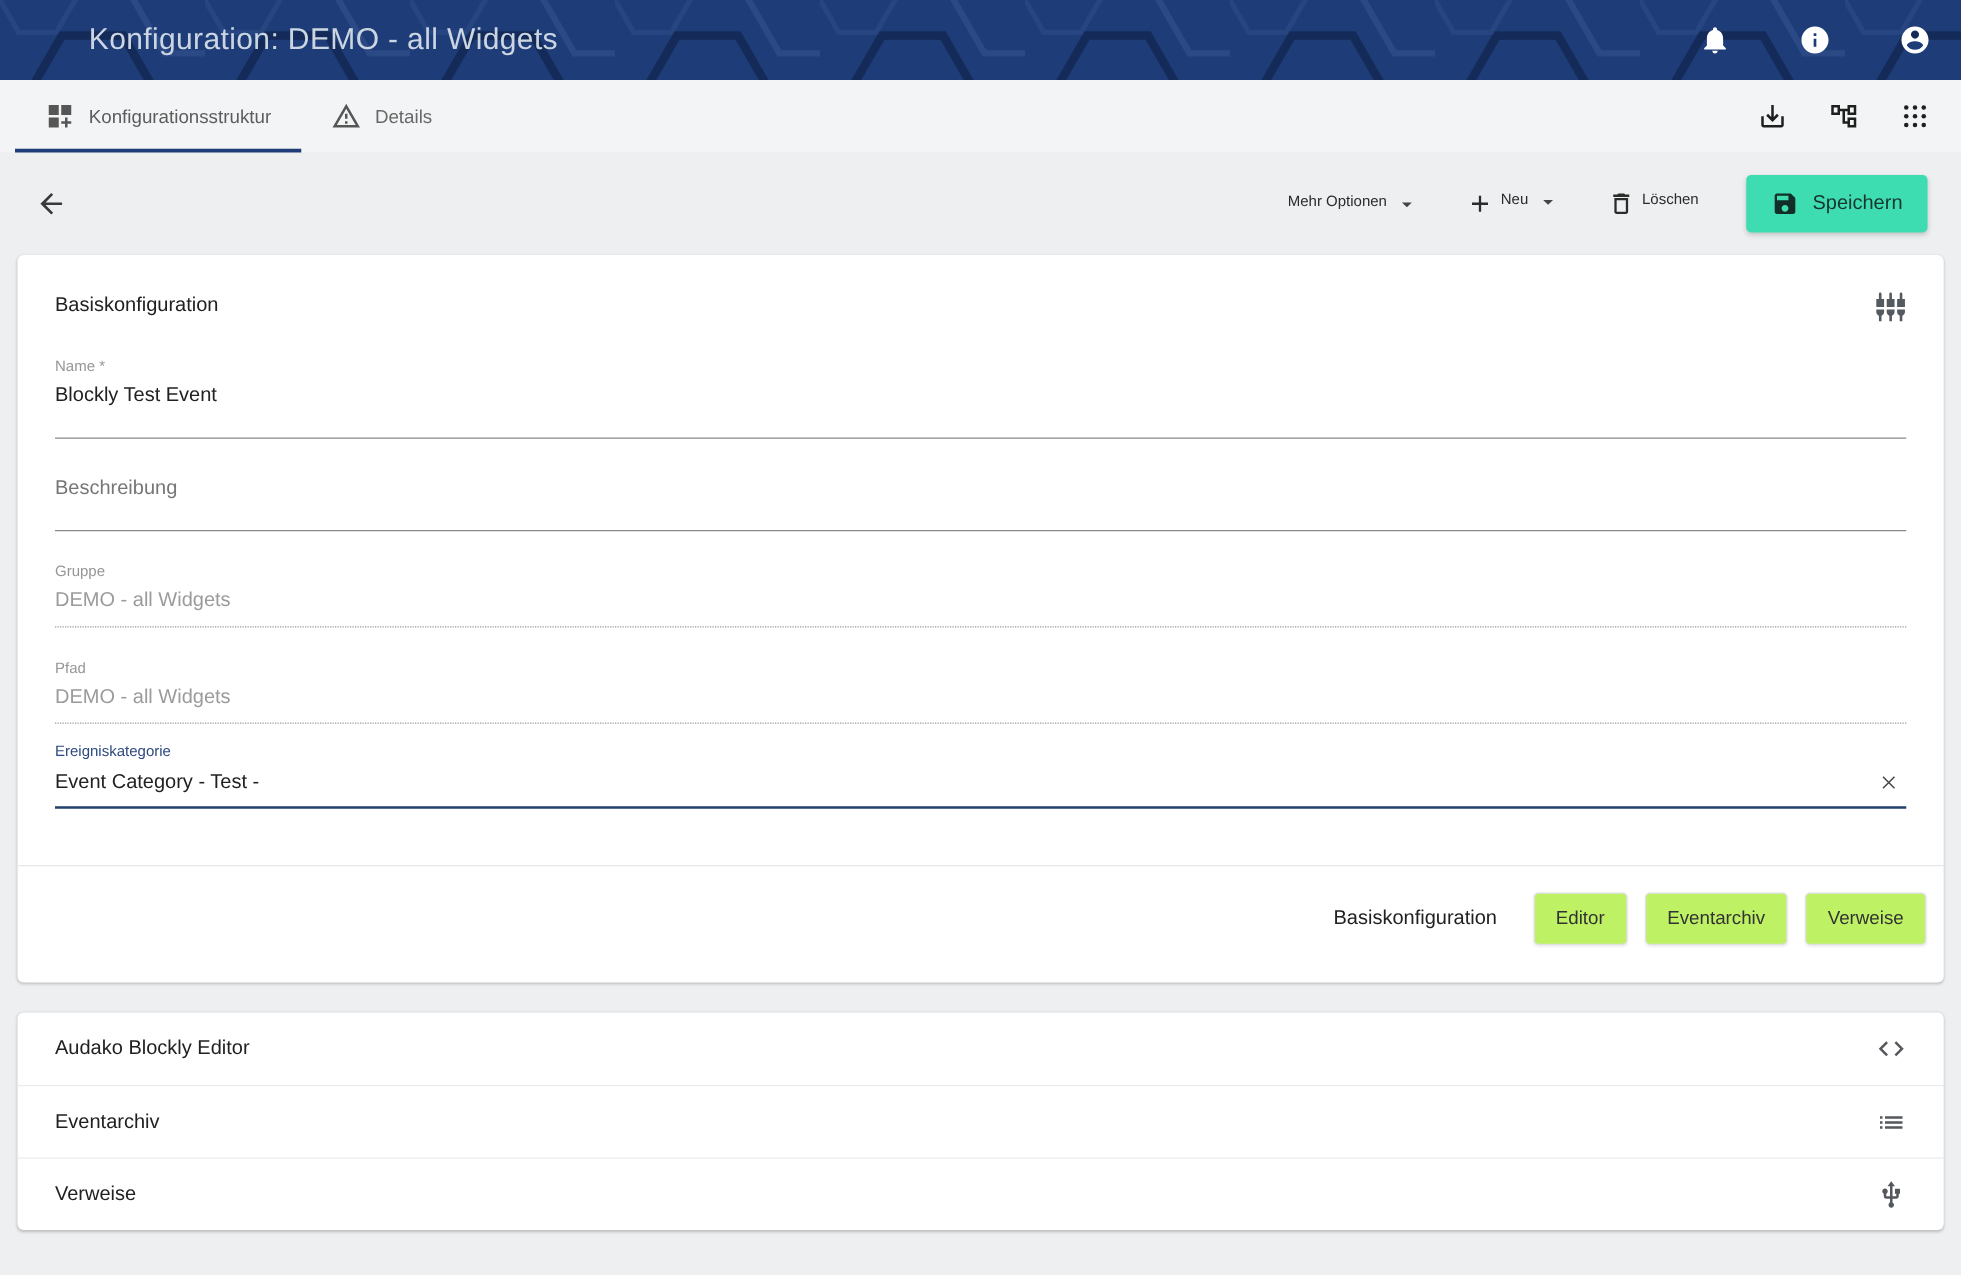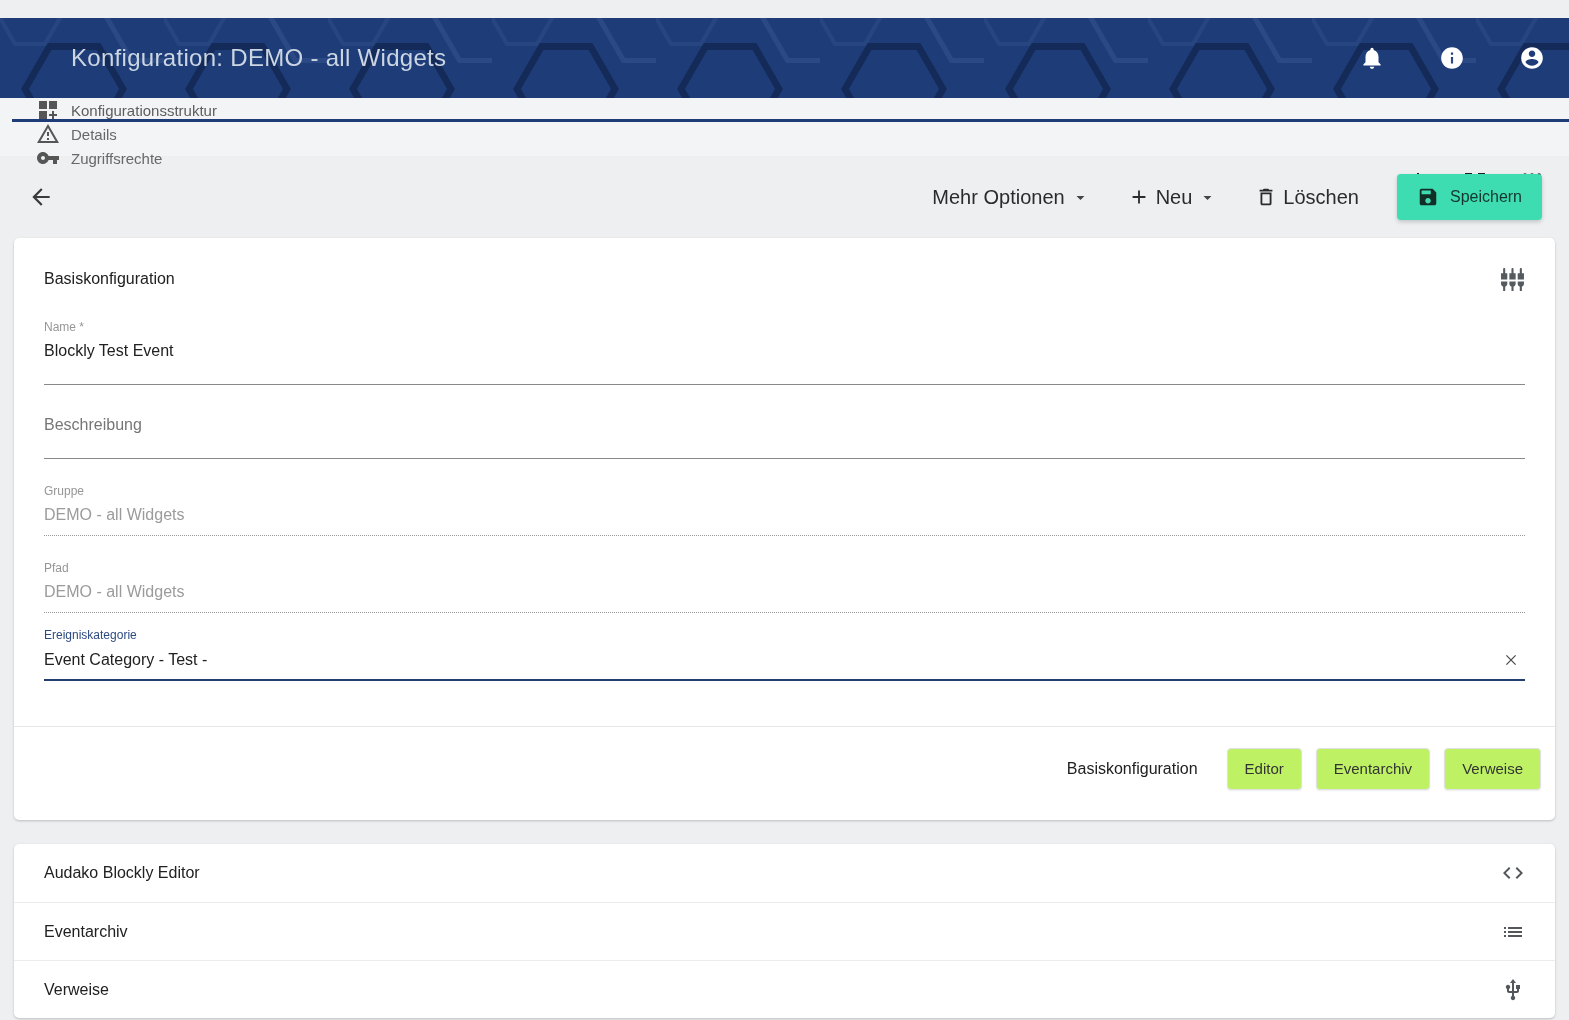--- a/index.html
+++ b/index.html
@@ -6,27 +6,26 @@
   html, body { width: 1569px; height: 1020px; overflow: hidden; }
   body {
     font-family: "Liberation Sans", sans-serif;
     background: #edeff0;
     color: #212121;
   }
   svg { display: block; }
 
   
   .header {
-    height: 80px;
+    height: 64px;
     background: #1e3d78;
     position: relative;
     display: flex;
     align-items: center;
     overflow: hidden;
-    margin-top: 18px;
   }
   .hex-bg { position: absolute; inset: 0; }
   .header-title {
     position: relative;
     margin-left: 71px;
     font-size: 24px;
     font-weight: 500;
     letter-spacing: .3px;
     color: #ccd6e3;
   }
@@ -41,21 +40,20 @@
   }
   .header-actions .icon24 { width: 26px; height: 26px; cursor: pointer; }
 
   
   .tabbar {
     height: 58px;
     background: #f3f4f5;
     display: flex;
     align-items: stretch;
     padding-left: 12px;
-    flex-direction: column;
   }
   .tab {
     display: flex;
     align-items: center;
     gap: 11px;
     padding: 0 24px;
     font-size: 15px;
     color: #686868;
     position: relative;
     cursor: pointer;
@@ -91,23 +89,22 @@
   .title-prefix { color: #74777c; }
   .title-current { color: #1d1d1d; }
   .titlebar-actions {
     margin-left: auto;
     display: flex;
     align-items: center;
     gap: 38px;
   }
   .menu-btn {
     display: flex;
-    align-items: center;
     gap: 6px;
-    font-size: 20px;
+    font-size: 12px;
     color: #2b2b2b;
     cursor: pointer;
     white-space: nowrap;
   }
   .menu-btn .caret { width: 19px; height: 19px; color: #444; }
   .menu-btn .icon20 { width: 22px; height: 22px; color: #2b2b2b; }
   .save-btn {
     display: flex;
     align-items: center;
     gap: 11px;
@@ -272,26 +269,20 @@
         <path d="M3 3h8v8H3zm10 0h8v8h-8zM3 13h8v8H3zm15 0h-2v3h-3v2h3v3h2v-3h3v-2h-3z"></path>
       </svg>
     <span>Konfigurationsstruktur</span>
   </div>
   <div class="tab">
     <svg class="icon24" viewBox="0 0 24 24" fill="currentColor">
         <path d="M12 5.99L19.53 19H4.47L12 5.99M12 2L1 21h22L12 2zm1 14h-2v2h2v-2zm0-6h-2v4h2v-4z"></path>
       </svg>
     <span>Details</span>
   </div>
-  <div class="tab">
-    <svg class="icon24" viewBox="0 0 24 24" fill="currentColor">
-        <path d="M12.65 10C11.83 7.67 9.61 6 7 6c-3.31 0-6 2.69-6 6s2.69 6 6 6c2.61 0 4.83-1.67 5.65-4H17v4h4v-4h2v-4H12.65zM7 14c-1.1 0-2-.9-2-2s.9-2 2-2 2 .9 2 2-.9 2-2 2z"></path>
-      </svg>
-    <span>Zugriffsrechte</span>
-  </div>
   <div class="tabbar-actions">
     <svg class="icon24" viewBox="0 0 24 24" fill="currentColor">
         <path d="M19 12v7H5v-7H3v7c0 1.1.9 2 2 2h14c1.1 0 2-.9 2-2v-7h-2zm-6 .67l2.59-2.58L17 11.5l-5 5-5-5 1.41-1.41L11 12.67V3h2v9.67z"></path>
       </svg>
     <svg class="icon24" viewBox="0 0 24 24" fill="currentColor">
         <path d="M22 11V3h-7v3H9V3H2v8h7V8h2v10h4v3h7v-8h-7v3h-2V8h2v3h7zM7 9H4V5h3v4zm10 6h3v4h-3v-4zm0-10h3v4h-3V5z"></path>
       </svg>
     <svg class="icon24" viewBox="0 0 24 24" fill="currentColor">
         <circle cx="5" cy="5" r="1.8"></circle>
         <circle cx="12" cy="5" r="1.8"></circle>

